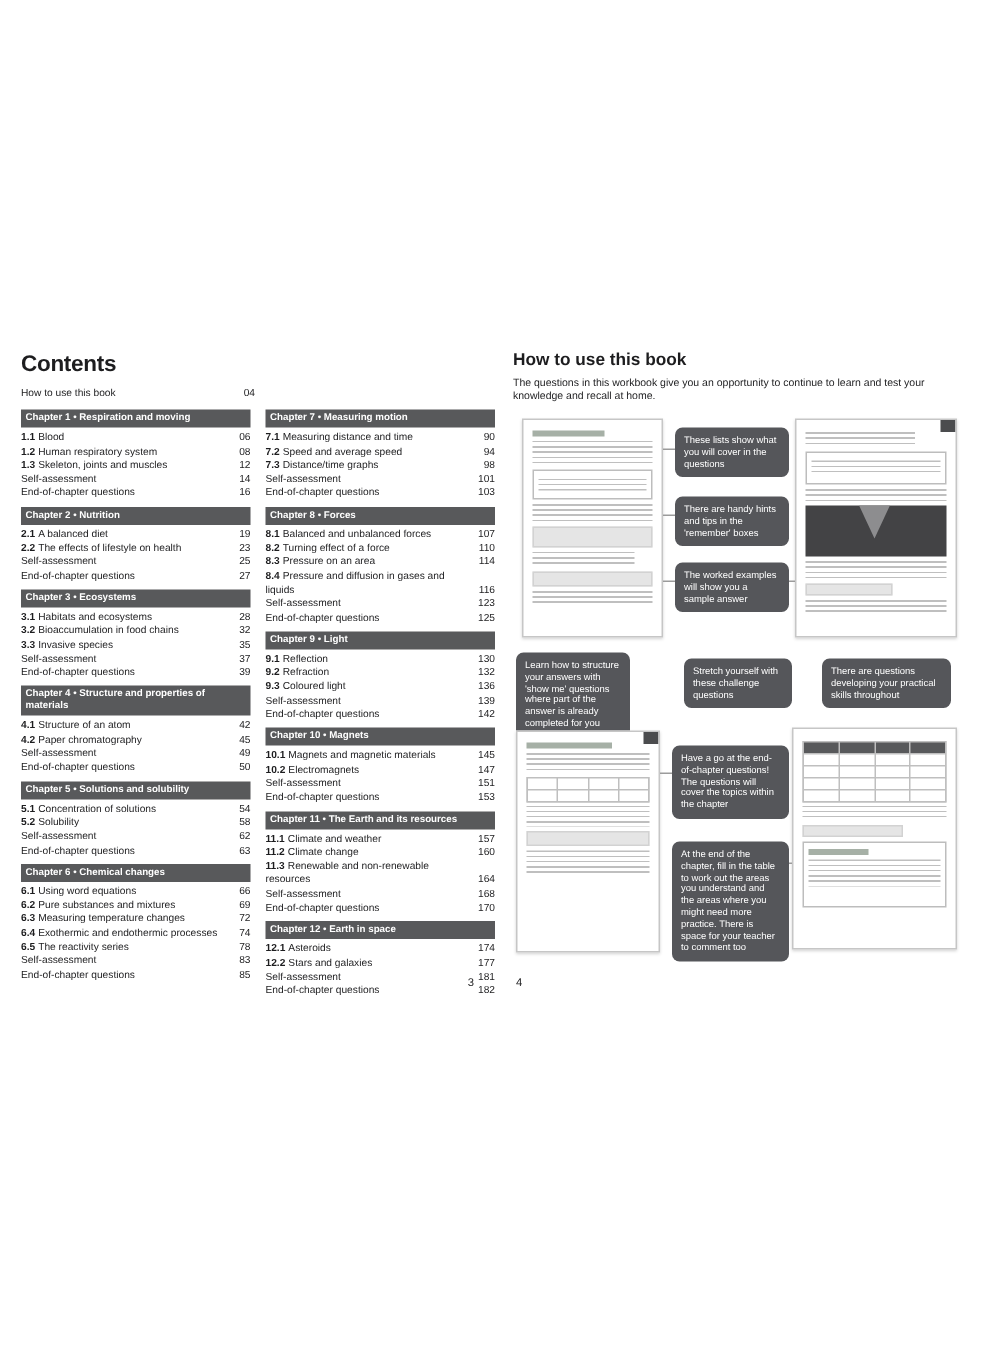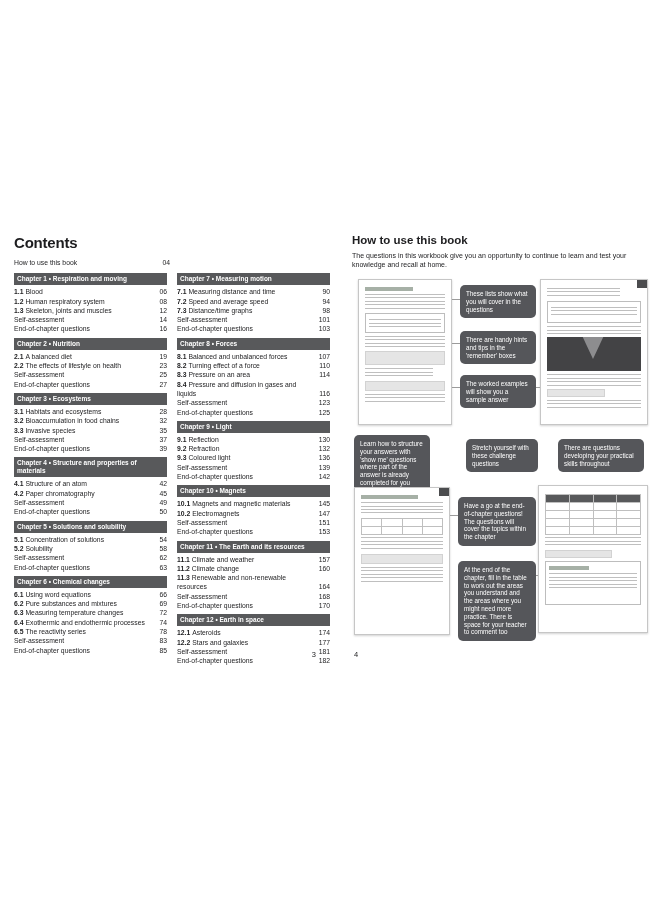--- a/index.html
+++ b/index.html
@@ -1,19 +1,19 @@
 <!DOCTYPE html>
 <html><head>
 <meta charset="utf-8">
 <style>
   *{box-sizing:border-box;margin:0;padding:0}
   html,body{width:660px;height:900px}
   body{background:#ffffff;font-family:"Liberation Sans",sans-serif;color:#1d1d1f;position:relative;overflow:hidden}
 
-  .spread{position:absolute;top:234px;left:14px;width:634px;display:flex;gap:22px}
+  .spread{position:absolute;top:234px;left:14px;width:634px;display:flex;gap:12px}
   .page{position:relative;width:316px;height:432px}
   .page-right{width:296px}
 
   
   .contents-title{font-size:15px;font-weight:bold;letter-spacing:-.2px;margin-bottom:7px}
   .intro-row{width:156px;margin-bottom:2px}
   .toc-cols{display:flex;gap:10px}
   .toc-col{width:156px}
   .chapter-header{background:#58595b;color:#fff;font-weight:bold;font-size:6.5px;line-height:8px;padding:2px 3px;margin:4px 0 2px}
   .toc-row{display:flex;align-items:flex-end;font-size:6.8px;line-height:9.3px}

